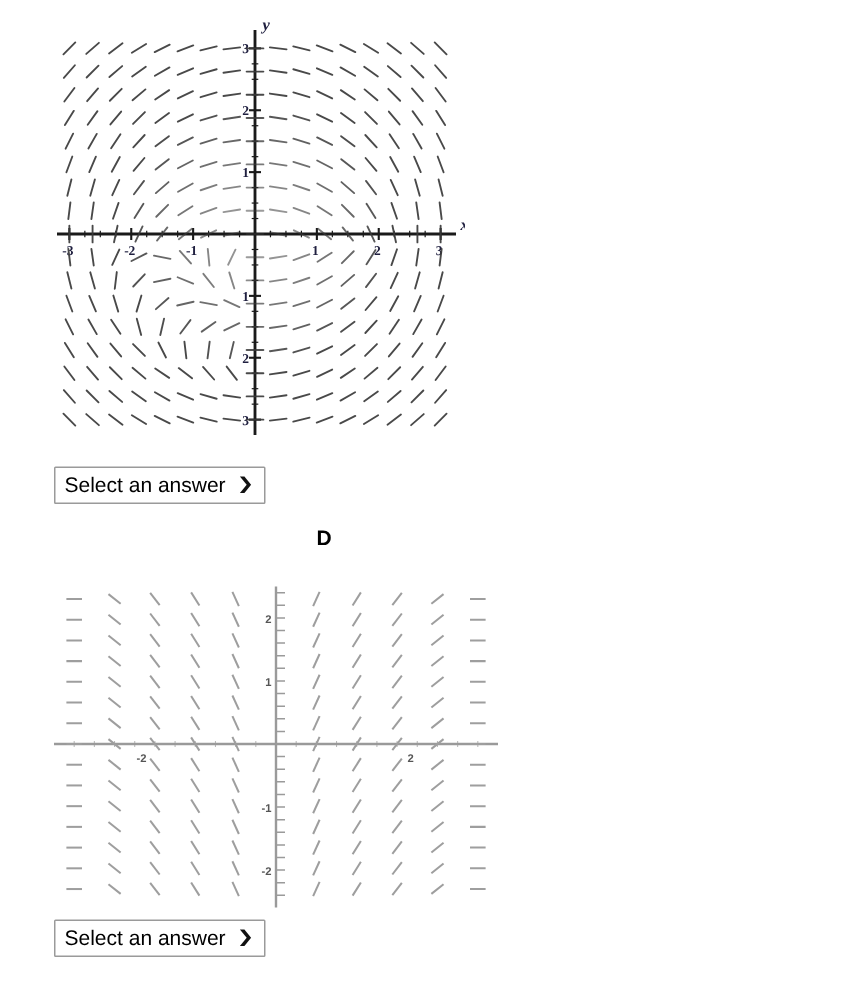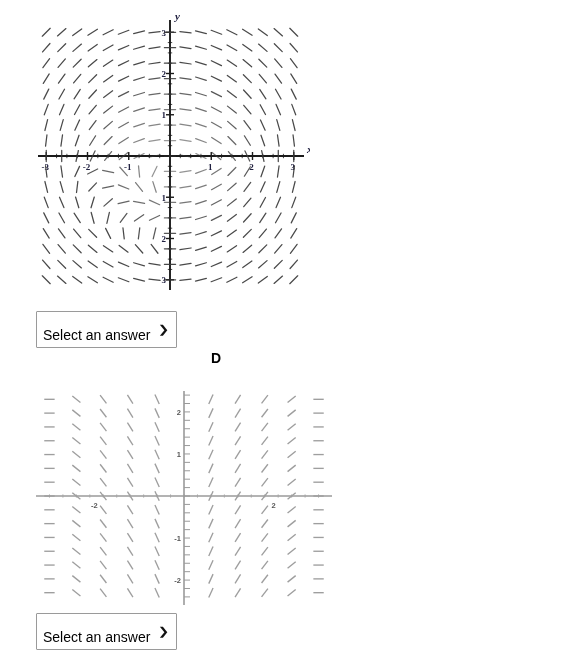--- a/index.html
+++ b/index.html
@@ -48,21 +48,20 @@
     border-radius: 1px;
     padding: 2px 7px 3px 6px;
     white-space: nowrap;
     box-sizing: border-box;
     cursor: default;
     display: flex;
     align-items: center;
   }
   .answer-select .sel-label {
     display: inline-block;
-    margin-top: 12px;
   }
   .answer-select .chev {
     display: inline-block;
     margin-left: 9px;
     font-size: 11px;
     line-height: 11px;
     transform: scaleX(1.25);
     color: #111111;
   }
   #select-a { left: 36px; top: 311px; }

